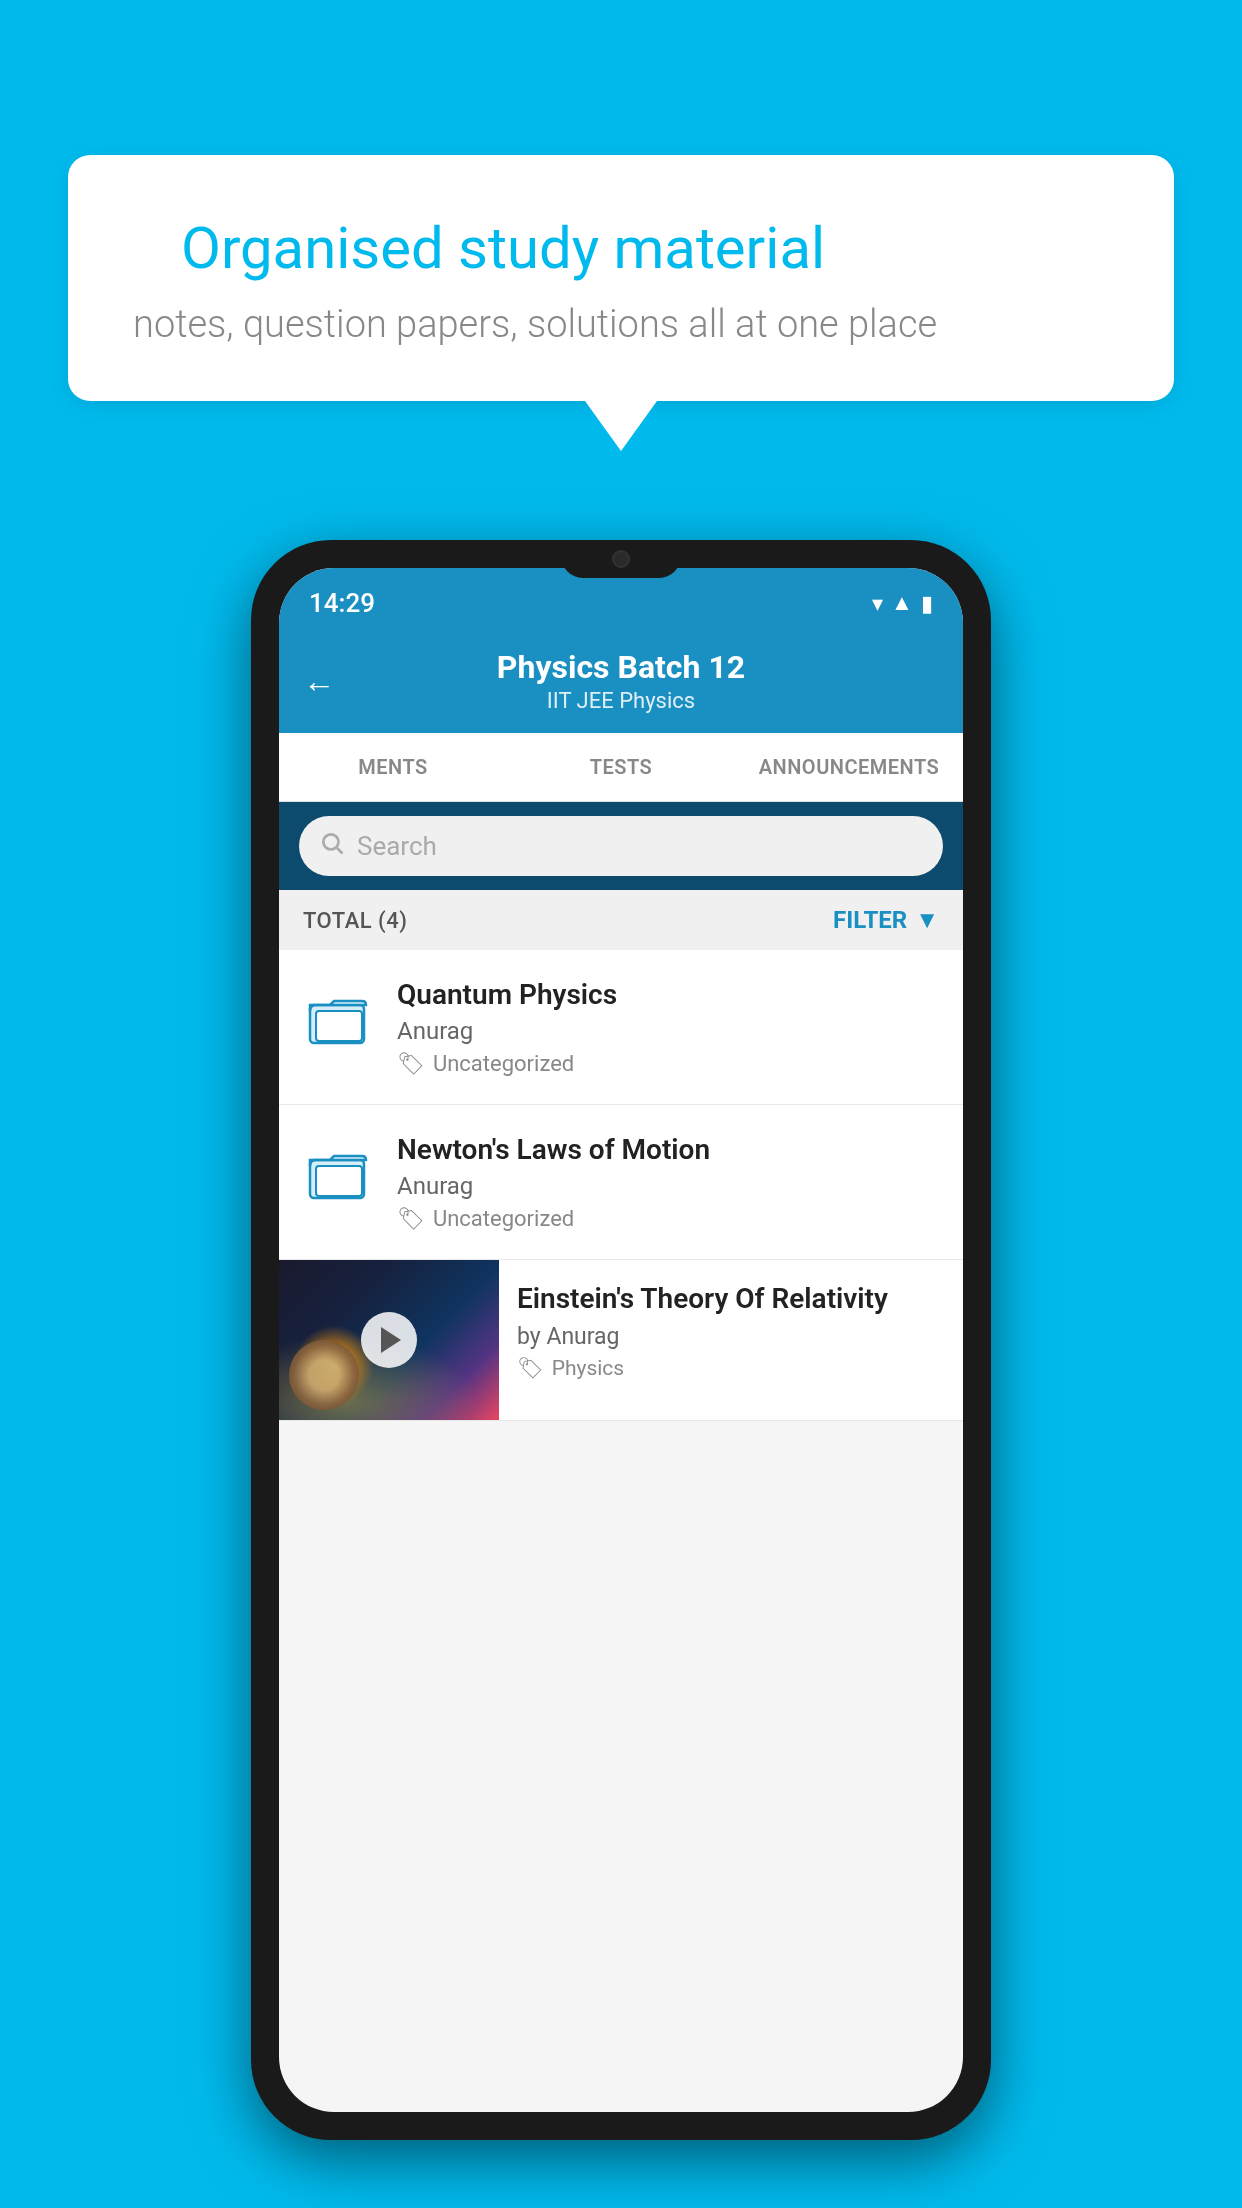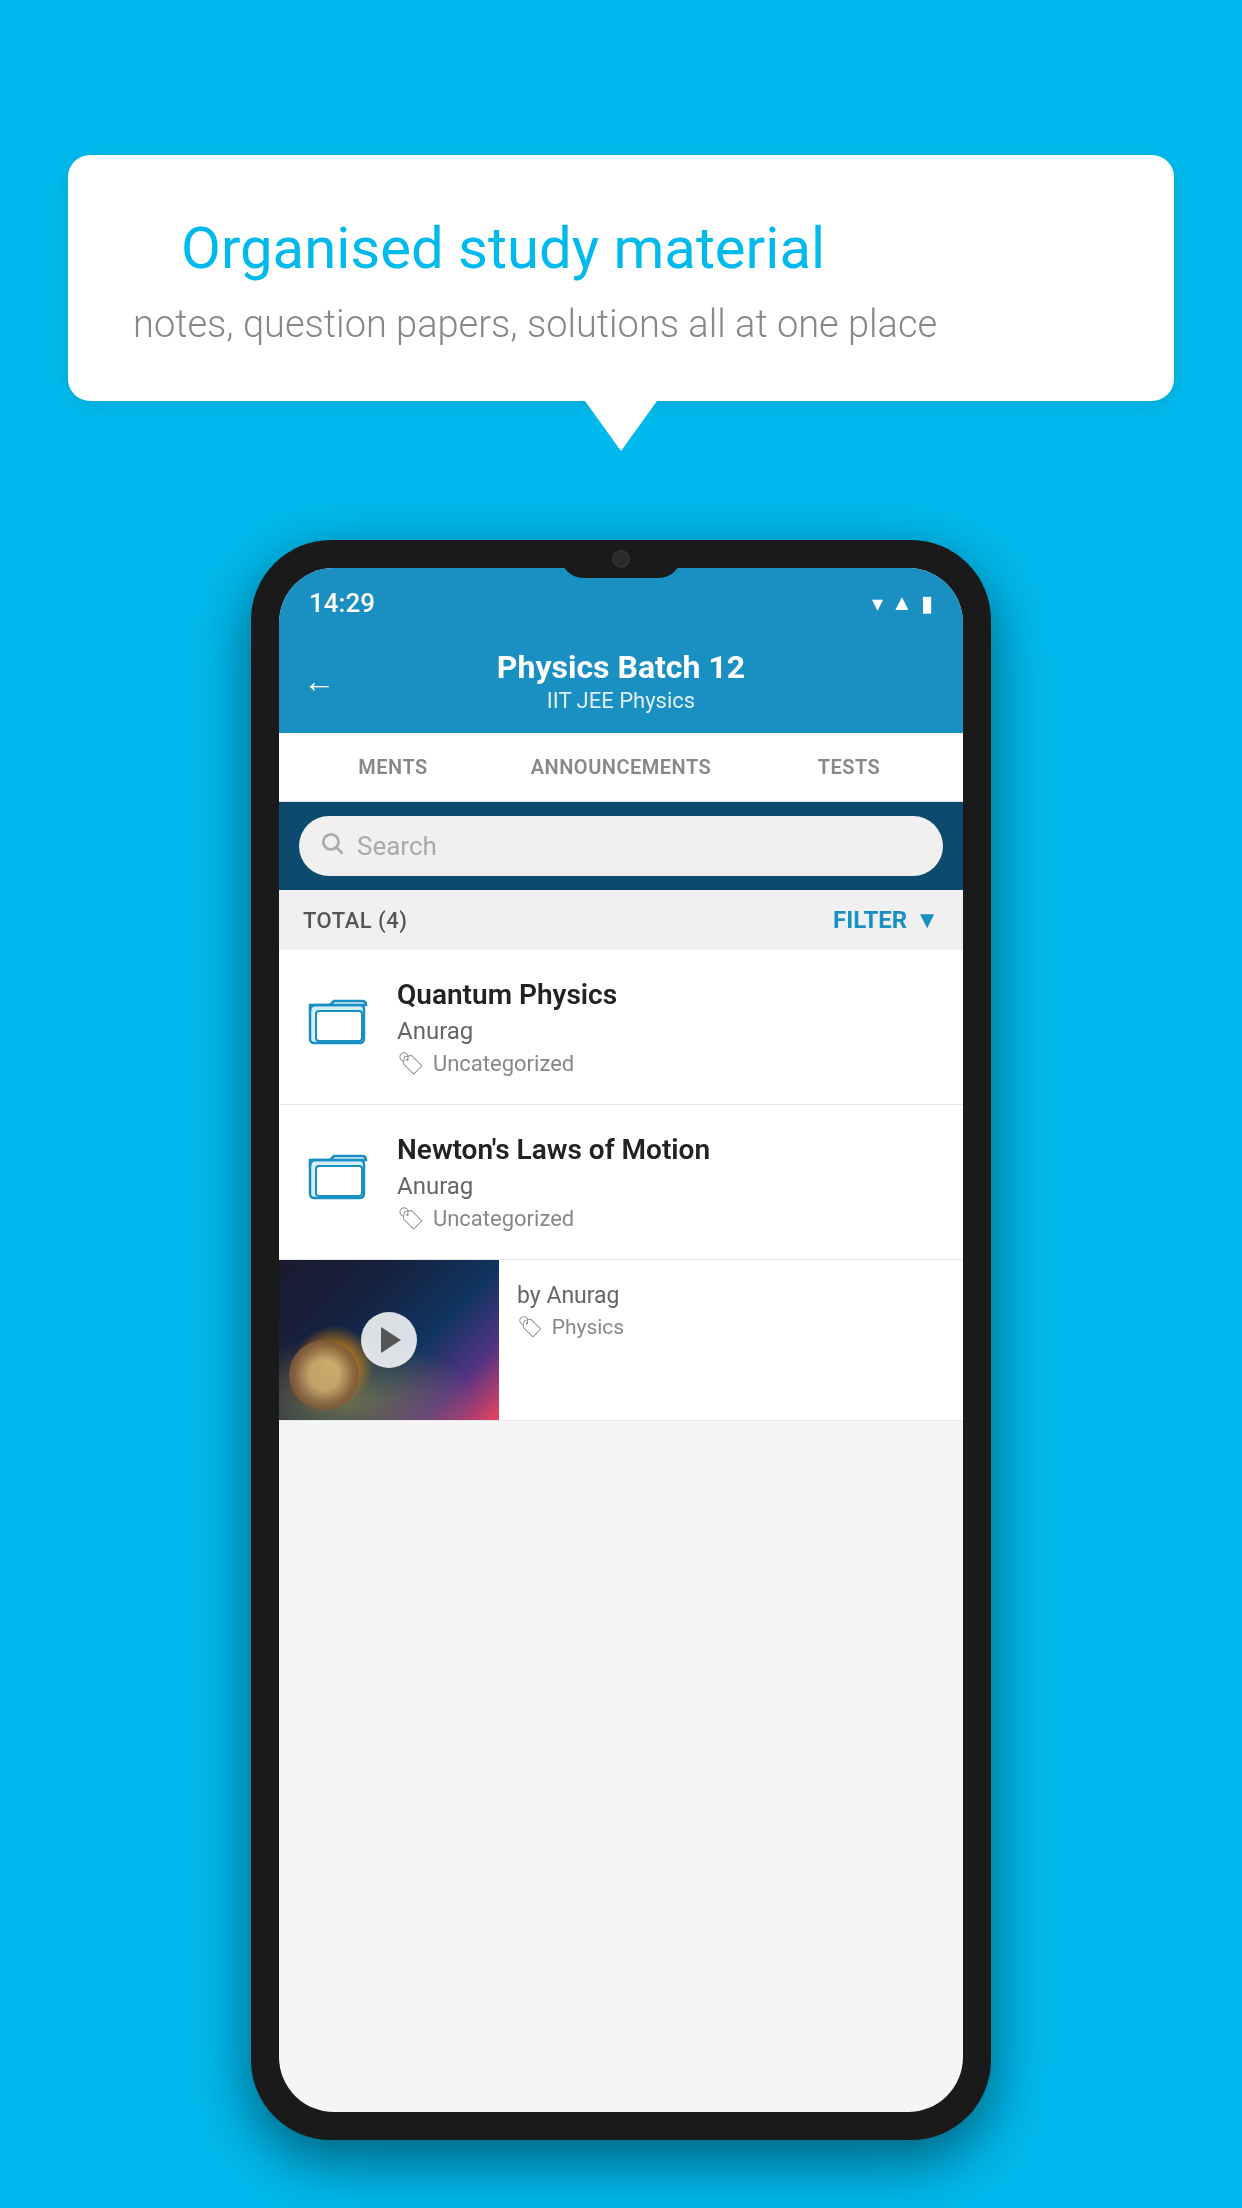--- a/index.html
+++ b/index.html
@@ -453,24 +453,24 @@
             <div class="header-subtitle">IIT JEE   Physics</div>
           </div>
           <div style="width:32px;"></div>
         </div>
 
         <div class="tabs-bar">
           <div class="tab-item">
             <span>MENTS</span>
           </div>
           <div class="tab-item">
+            <span>TESTS</span>
+          </div>
+          <div class="tab-item">
             <span>ANNOUNCEMENTS</span>
-          </div>
-          <div class="tab-item">
-            <span>TESTS</span>
           </div>
         </div>
 
         <div class="search-container">
           <div class="search-input-wrap">
             <span class="search-icon-svg">
               <svg width="26" height="26" viewBox="0 0 24 24" fill="none" stroke="#aaa" stroke-width="2.5" stroke-linecap="round">
                 <circle cx="11" cy="11" r="7"></circle>
                 <line x1="16.5" y1="16.5" x2="21" y2="21"></line>
               </svg>
@@ -528,20 +528,21 @@
           <div class="list-item-video">
             <div class="video-thumbnail">
 
               <div style="position:absolute;bottom:15px;left:15px;width:80px;height:80px;background:radial-gradient(circle,rgba(255,220,100,0.9) 0%,rgba(255,150,0,0.5) 40%,transparent 70%);border-radius:50%;"></div>
               <div style="position:absolute;bottom:10px;left:10px;width:70px;height:70px;background:radial-gradient(circle,#c8a870 30%,#8a6540 60%,#5a3520 100%);border-radius:50%;opacity:0.9;"></div>
               <div class="play-btn">
                 <div class="play-triangle"></div>
               </div>
             </div>
             <div class="video-text">
+              <div class="video-title">Einstein's Theory Of Relativity</div>
               <div class="video-author">by Anurag</div>
               <div class="video-tag">
                 <span>🏷</span>
                 <span>Physics</span>
               </div>
             </div>
           </div>
 
         </div>
 

